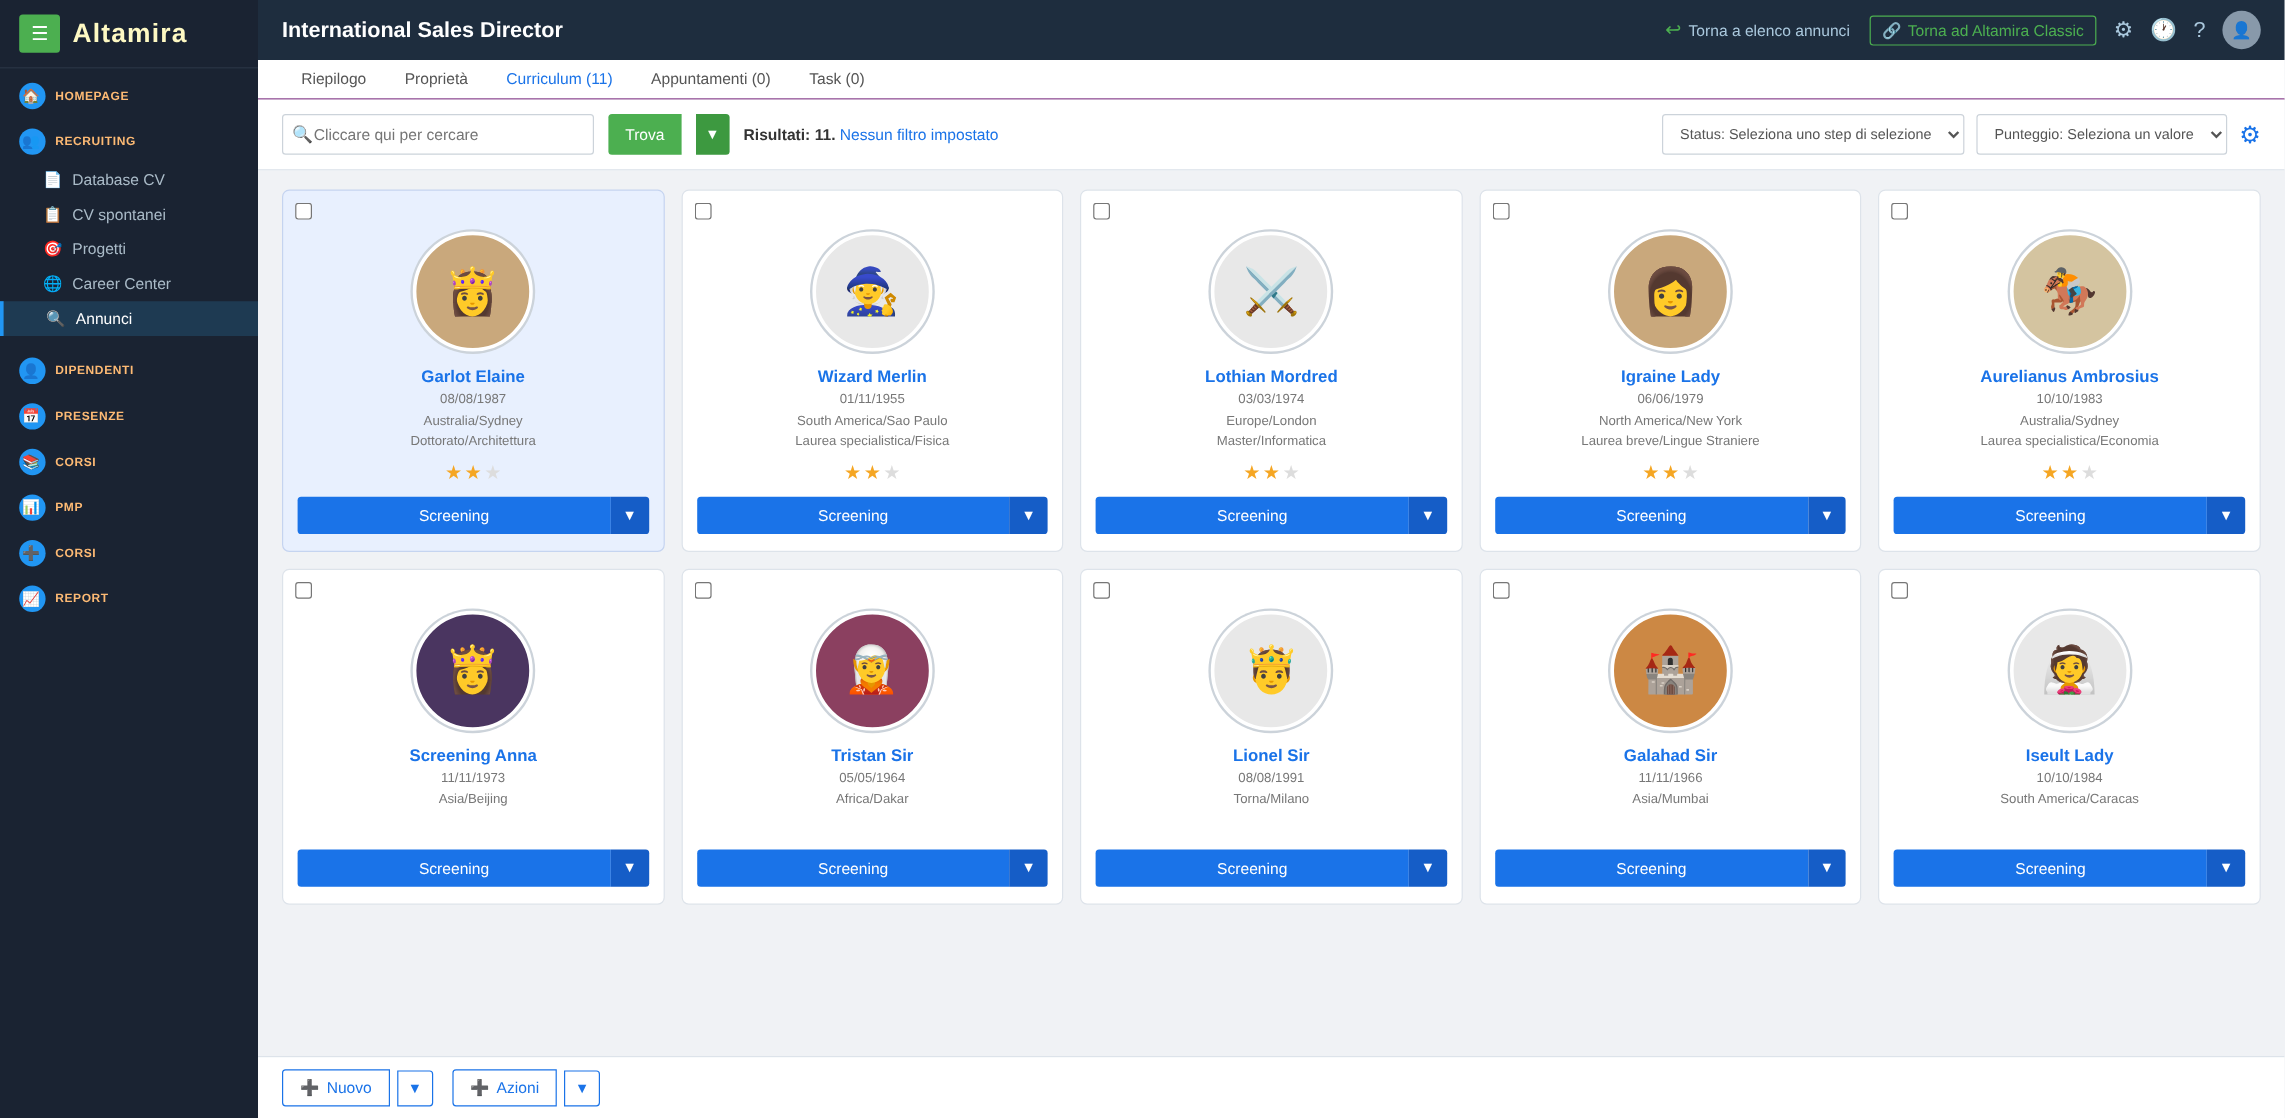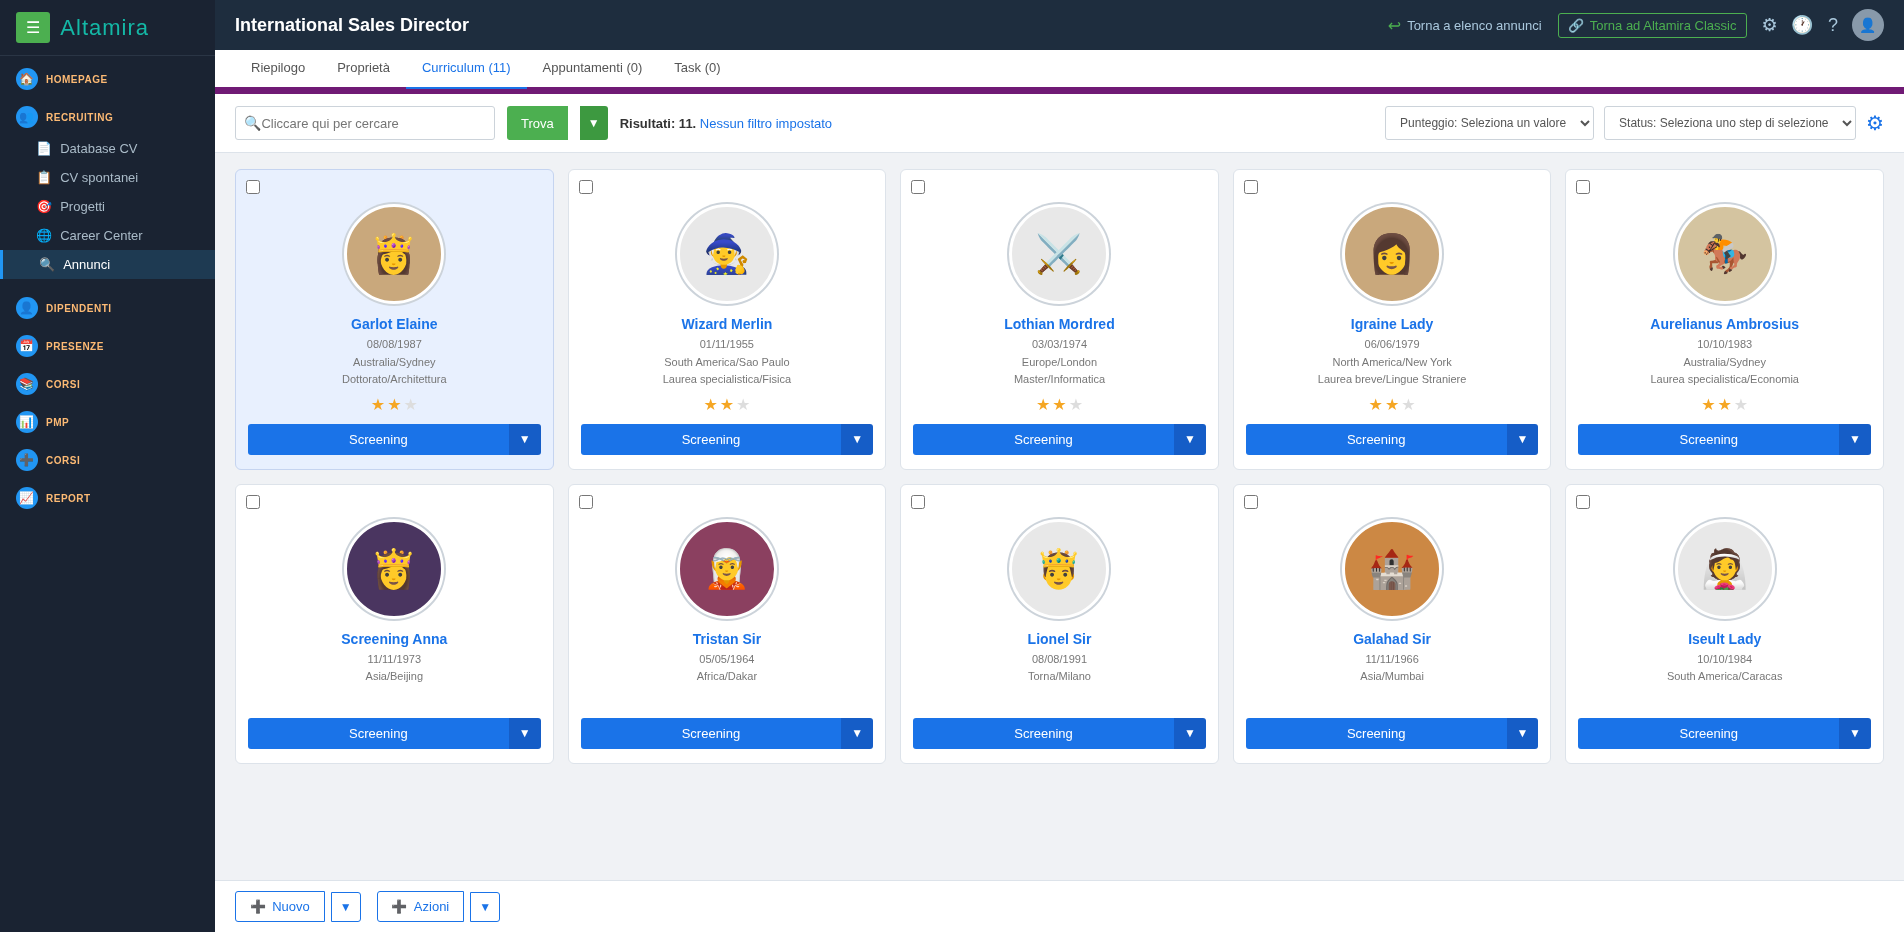--- a/index.html
+++ b/index.html
@@ -18,22 +18,22 @@
     .sidebar-logo {
       padding: 12px 16px;
       display: flex;
       align-items: center;
       gap: 10px;
       background: #1a2332;
       border-bottom: 1px solid #2a3545;
     }
     .sidebar-logo-text {
       font-size: 22px;
-      font-weight: normal;
-      color: #14b8a6;
+      font-weight: bold;
+      color: #fef9c3;
       letter-spacing: 1px;
     }
     .sidebar-hamburger {
       background: #4caf50;
       border: none;
       color: #fff;
       padding: 6px 10px;
       border-radius: 3px;
       cursor: pointer;
       font-size: 16px;
@@ -135,25 +135,25 @@
       display: flex;
       align-items: center;
       justify-content: center;
       font-size: 14px;
       color: #fff;
     }
 
     
     .tab-bar {
       background: #fff;
-      border-bottom: 7px solid #701a75;
+      border-bottom: 1px solid #701a75;
       padding: 0 20px;
       display: flex;
       align-items: center;
-      height: 44px;
+      height: 33px;
       flex-shrink: 0;
     }
     .tab {
       padding: 12px 16px;
       font-size: 13px;
       color: #555;
       cursor: pointer;
       border-bottom: 2px solid transparent;
       white-space: nowrap;
     }
@@ -495,24 +495,24 @@
       <input type="text" placeholder="Cliccare qui per cercare" style="">
     </div>
     <button class="trova-btn">Trova</button>
     <button class="trova-dropdown">▼</button>
     <div class="results-info">
       <strong>Risultati: 11.</strong>
       <span class="no-filter">Nessun filtro impostato</span>
     </div>
     <div class="filter-dropdowns">
       <select class="filter-select">
-        <option>Punteggio: Seleziona un valore</option>
+        <option>Status: Seleziona uno step di selezione</option>
       </select>
       <select class="filter-select">
-        <option>Status: Seleziona uno step di selezione</option>
+        <option>Punteggio: Seleziona un valore</option>
       </select>
       <button class="settings-icon-btn">⚙</button>
     </div>
   </div>
 
   <div class="card-grid-container">
     <div class="card-grid" id="card-grid-1">
       <div class="candidate-card highlighted">
         <input type="checkbox" class="card-checkbox" style="">
         <div class="avatar-img border-white" style="background:#c9a87c; font-size:38px;">

